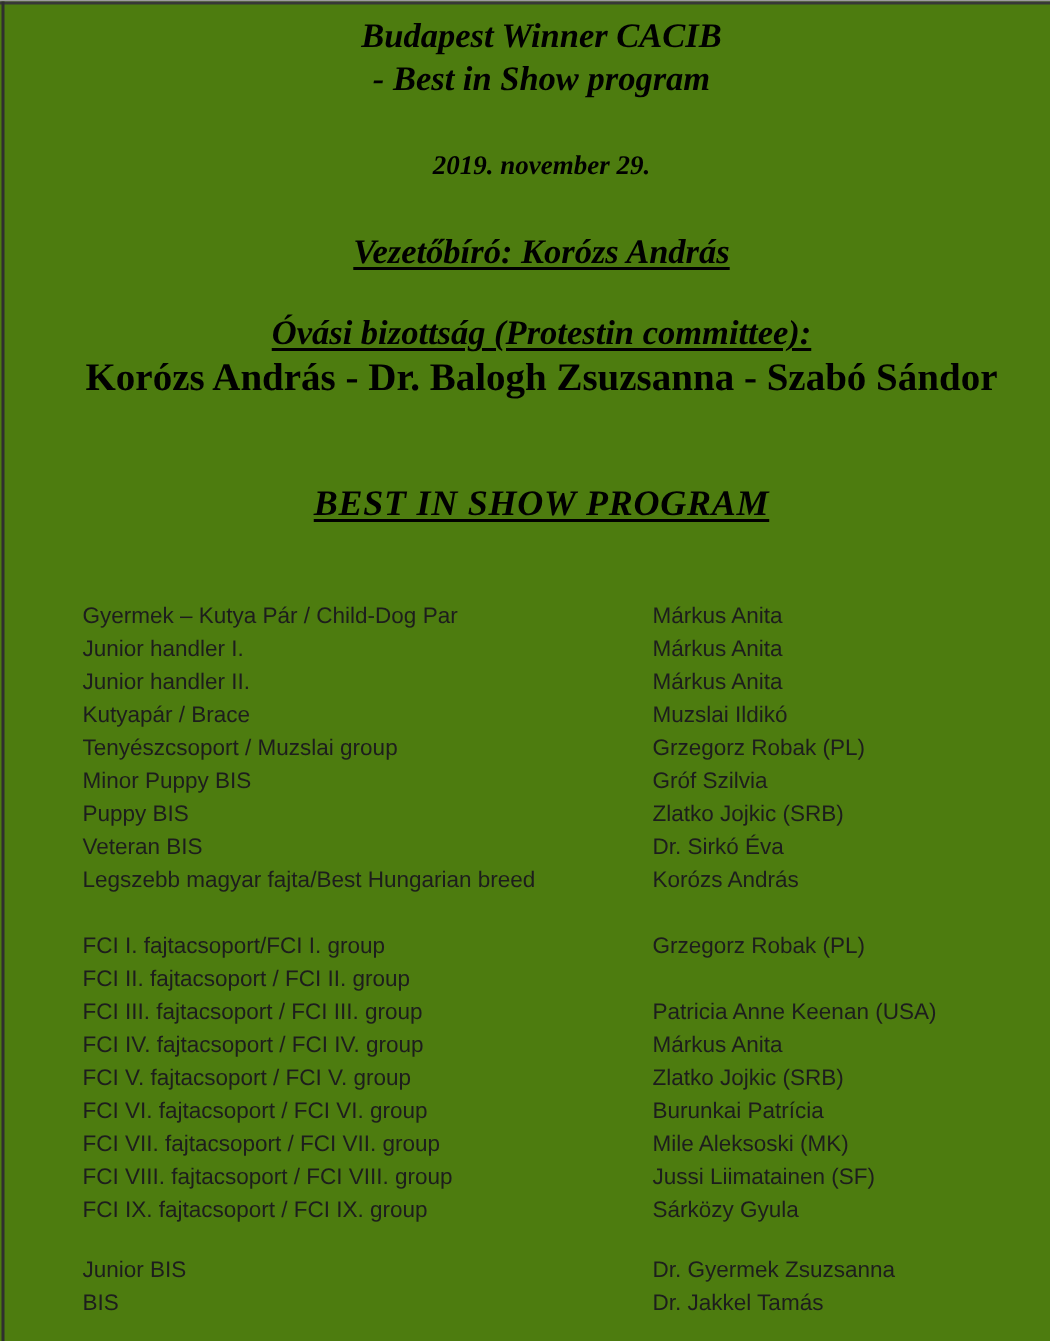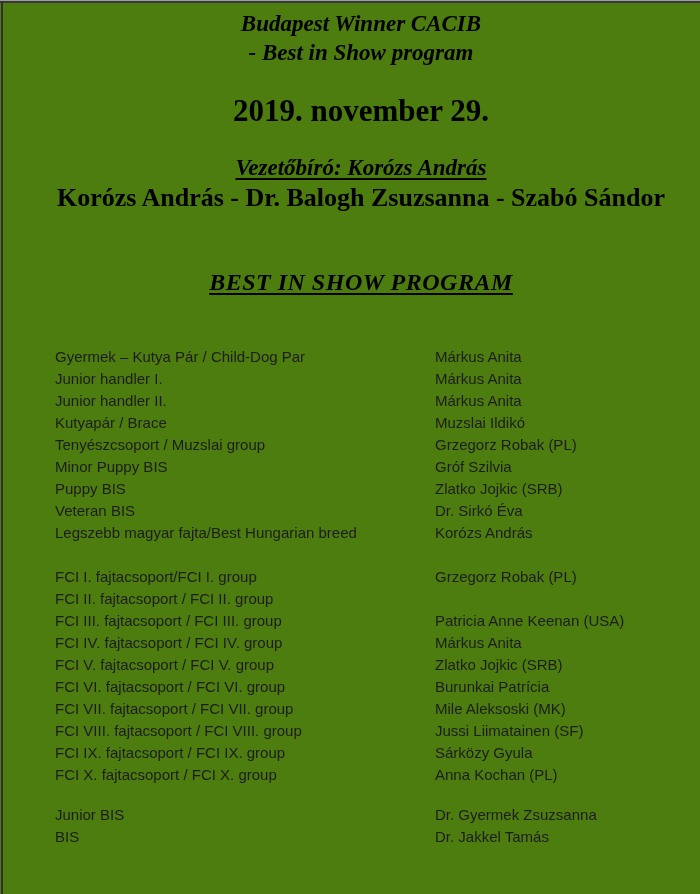--- a/index.html
+++ b/index.html
@@ -36,23 +36,24 @@
   }
   .title {
     margin-top: 9px;
     font-size: 23px;
     line-height: 29px;
     font-weight: bold;
     font-style: italic;
   }
   .date-line {
     margin-top: 31px;
-    font-size: 31px;
+    font-size: 18px;
     line-height: 25px;
     font-weight: bold;
+    font-style: italic;
   }
   .head-judge-line {
     margin-top: 32px;
     font-size: 23px;
     line-height: 25px;
     font-weight: bold;
     font-style: italic;
   }
   .committee-heading {
     margin-top: 29px;
@@ -108,20 +109,21 @@
   <div class="edge-top-dark"></div>
   <div class="edge-left"></div>
 
   <div class="header">
     <div class="title">
       <div>Budapest Winner CACIB</div>
       <div>- Best in Show program</div>
     </div>
     <div class="date-line">2019. november 29.</div>
     <div class="head-judge-line"><span class="underlined">Vezetőbíró: Korózs András</span></div>
+    <div class="committee-heading"><span class="underlined">Óvási bizottság (Protestin committee):</span></div>
     <div class="committee-names">Korózs András - Dr. Balogh Zsuzsanna - Szabó Sándor</div>
     <div class="program-heading"><span class="underlined">BEST IN SHOW PROGRAM</span></div>
   </div>
 
   <div class="program-list">
       <div class="list-section">
         <div class="row">
           <span class="cat">Gyermek – Kutya Pár / Child-Dog Par</span>
           <span class="judge">Márkus Anita</span>
         </div>
@@ -187,24 +189,20 @@
           <span class="judge">Mile Aleksoski (MK)</span>
         </div>
         <div class="row">
           <span class="cat">FCI VIII. fajtacsoport / FCI VIII. group</span>
           <span class="judge">Jussi Liimatainen (SF)</span>
         </div>
         <div class="row">
           <span class="cat">FCI IX. fajtacsoport / FCI IX. group</span>
           <span class="judge">Sárközy Gyula</span>
         </div>
-        <div class="row">
-          <span class="cat">FCI X. fajtacsoport / FCI X. group</span>
-          <span class="judge">Anna Kochan (PL)</span>
-        </div>
       </div>
       <div class="list-section">
         <div class="row">
           <span class="cat">Junior BIS</span>
           <span class="judge">Dr. Gyermek Zsuzsanna</span>
         </div>
         <div class="row">
           <span class="cat">BIS</span>
           <span class="judge">Dr. Jakkel Tamás</span>
         </div>

